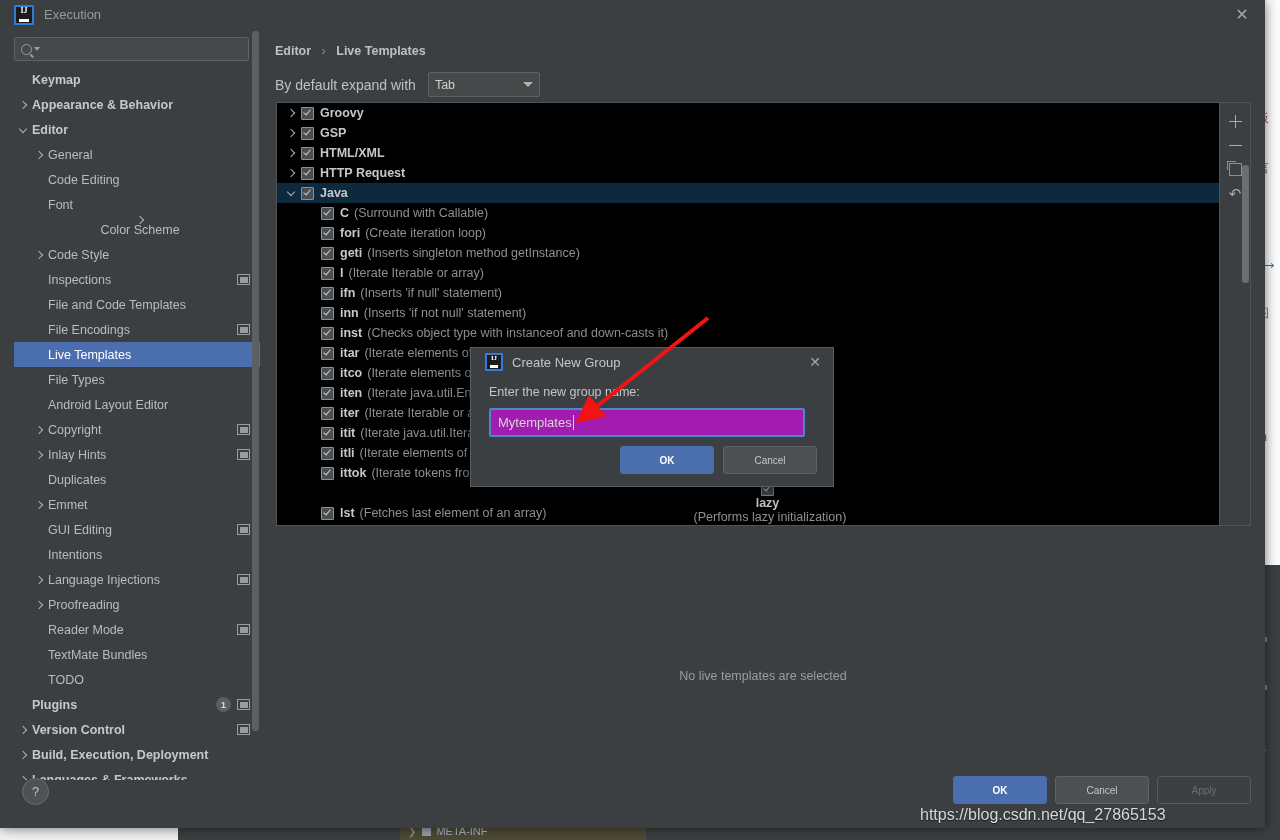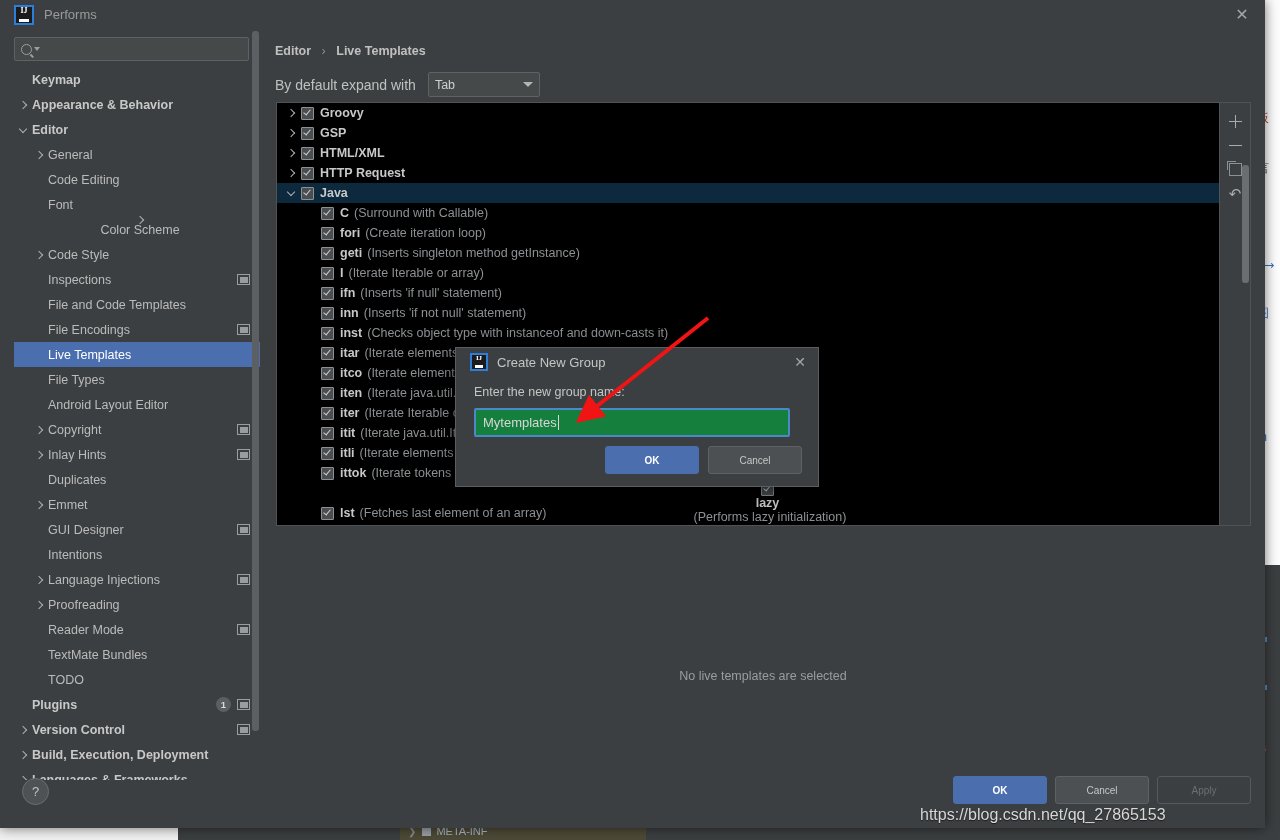--- a/index.html
+++ b/index.html
@@ -126,29 +126,29 @@
     background:#4e5254;border:1px solid #6a6e70;color:#c2c2c2;font-size:13px;
     display:flex;align-items:center;justify-content:center;}
   .fbtns{position:absolute;right:14px;top:-4px;display:flex;gap:8px;}
   .btn{height:26px;min-width:68px;padding:0 12px;border-radius:3px;font-size:10px;
     display:flex;align-items:center;justify-content:center;font-family:"Liberation Sans",sans-serif;}
   .btn.primary{background:#4b6eaf;color:#ffffff;border:1px solid #4b6eaf;font-weight:bold;}
   .btn.normal{background:#4c5052;color:#c7c7c7;border:1px solid #5e6264;}
   .btn.disabled{background:#3c3f41;color:#6b6f71;border:1px solid #55595b;}
 
   
-  #modal{position:absolute;left:455px;top:347px;width:362px;height:138px;
+  #modal{position:absolute;left:470px;top:347px;width:362px;height:138px;
     background:#3c3f41;border:1px solid #5a5e60;box-shadow:0 4px 18px rgba(0,0,0,.6);}
   .m-title{height:28px;display:flex;align-items:center;padding:0 8px;}
   .m-title .ij-logo{margin:0 9px 0 6px;width:14px;height:14px;}
   .m-title .ij-logo:before{font-size:7px;}
   .m-title .txt{color:#c5c5c5;font-size:13px;}
   .m-title .x{margin-left:auto;color:#a5a5a5;font-size:14px;padding-right:4px;}
   .m-label{padding:9px 0 0 18px;color:#c5c5c5;font-size:12.5px;}
-  .m-input{margin:9px 28px 0 18px;height:25px;background:#15803d;border:2px solid #4a88c7;
+  .m-input{margin:9px 28px 0 18px;height:25px;background:#a21caf;border:2px solid #4a88c7;
     border-radius:2px;display:flex;align-items:center;padding:0 7px;}
   .m-input .val{color:#d6d6d6;font-size:13px;}
   .m-input .cursor{width:1px;height:15px;background:#d6d6d6;margin-left:1px;}
   .m-btns{position:absolute;right:16px;bottom:12px;display:flex;gap:9px;}
 
   
   #arrow{position:absolute;left:560px;top:308px;width:160px;height:120px;pointer-events:none;}
   #watermark{position:absolute;left:920px;top:806px;color:#d8d8d8;font-size:16px;
     font-family:"Liberation Sans",sans-serif;text-shadow:0 1px 1px rgba(0,0,0,.6);}
 </style>
@@ -191,21 +191,21 @@
     <span class="sq"></span>
     <span>META-INF</span>
   </div>
   <div class="bg-bottom-white"></div>
 </div>
 
 <div id="settings">
 
   <div class="title-bar">
     <div class="ij-logo"></div>
-    <div class="title-text">Performs</div>
+    <div class="title-text">Execution</div>
     <div class="win-close">✕</div>
   </div>
 
   <div class="dlg-body">
 
     <div class="left-col">
       <div class="search-wrap">
         <div class="search-box">
           <span class="mag"></span>
           <span class="caret"></span>
@@ -284,21 +284,21 @@
           <div class="tnode" style="padding-left: 16px;">
             <span class="tw blank"></span>
             <span class="lbl">Duplicates</span>
           </div>
           <div class="tnode" style="padding-left: 16px;">
             <span class="tw chev-r"></span>
             <span class="lbl">Emmet</span>
           </div>
           <div class="tnode" style="padding-left: 16px;">
             <span class="tw blank"></span>
-            <span class="lbl">GUI Designer</span>
+            <span class="lbl">GUI Editing</span>
             <span class="proj-ic"></span>
           </div>
           <div class="tnode" style="padding-left: 16px;">
             <span class="tw blank"></span>
             <span class="lbl">Intentions</span>
           </div>
           <div class="tnode" style="padding-left: 16px;">
             <span class="tw chev-r"></span>
             <span class="lbl">Language Injections</span>
             <span class="proj-ic"></span>

